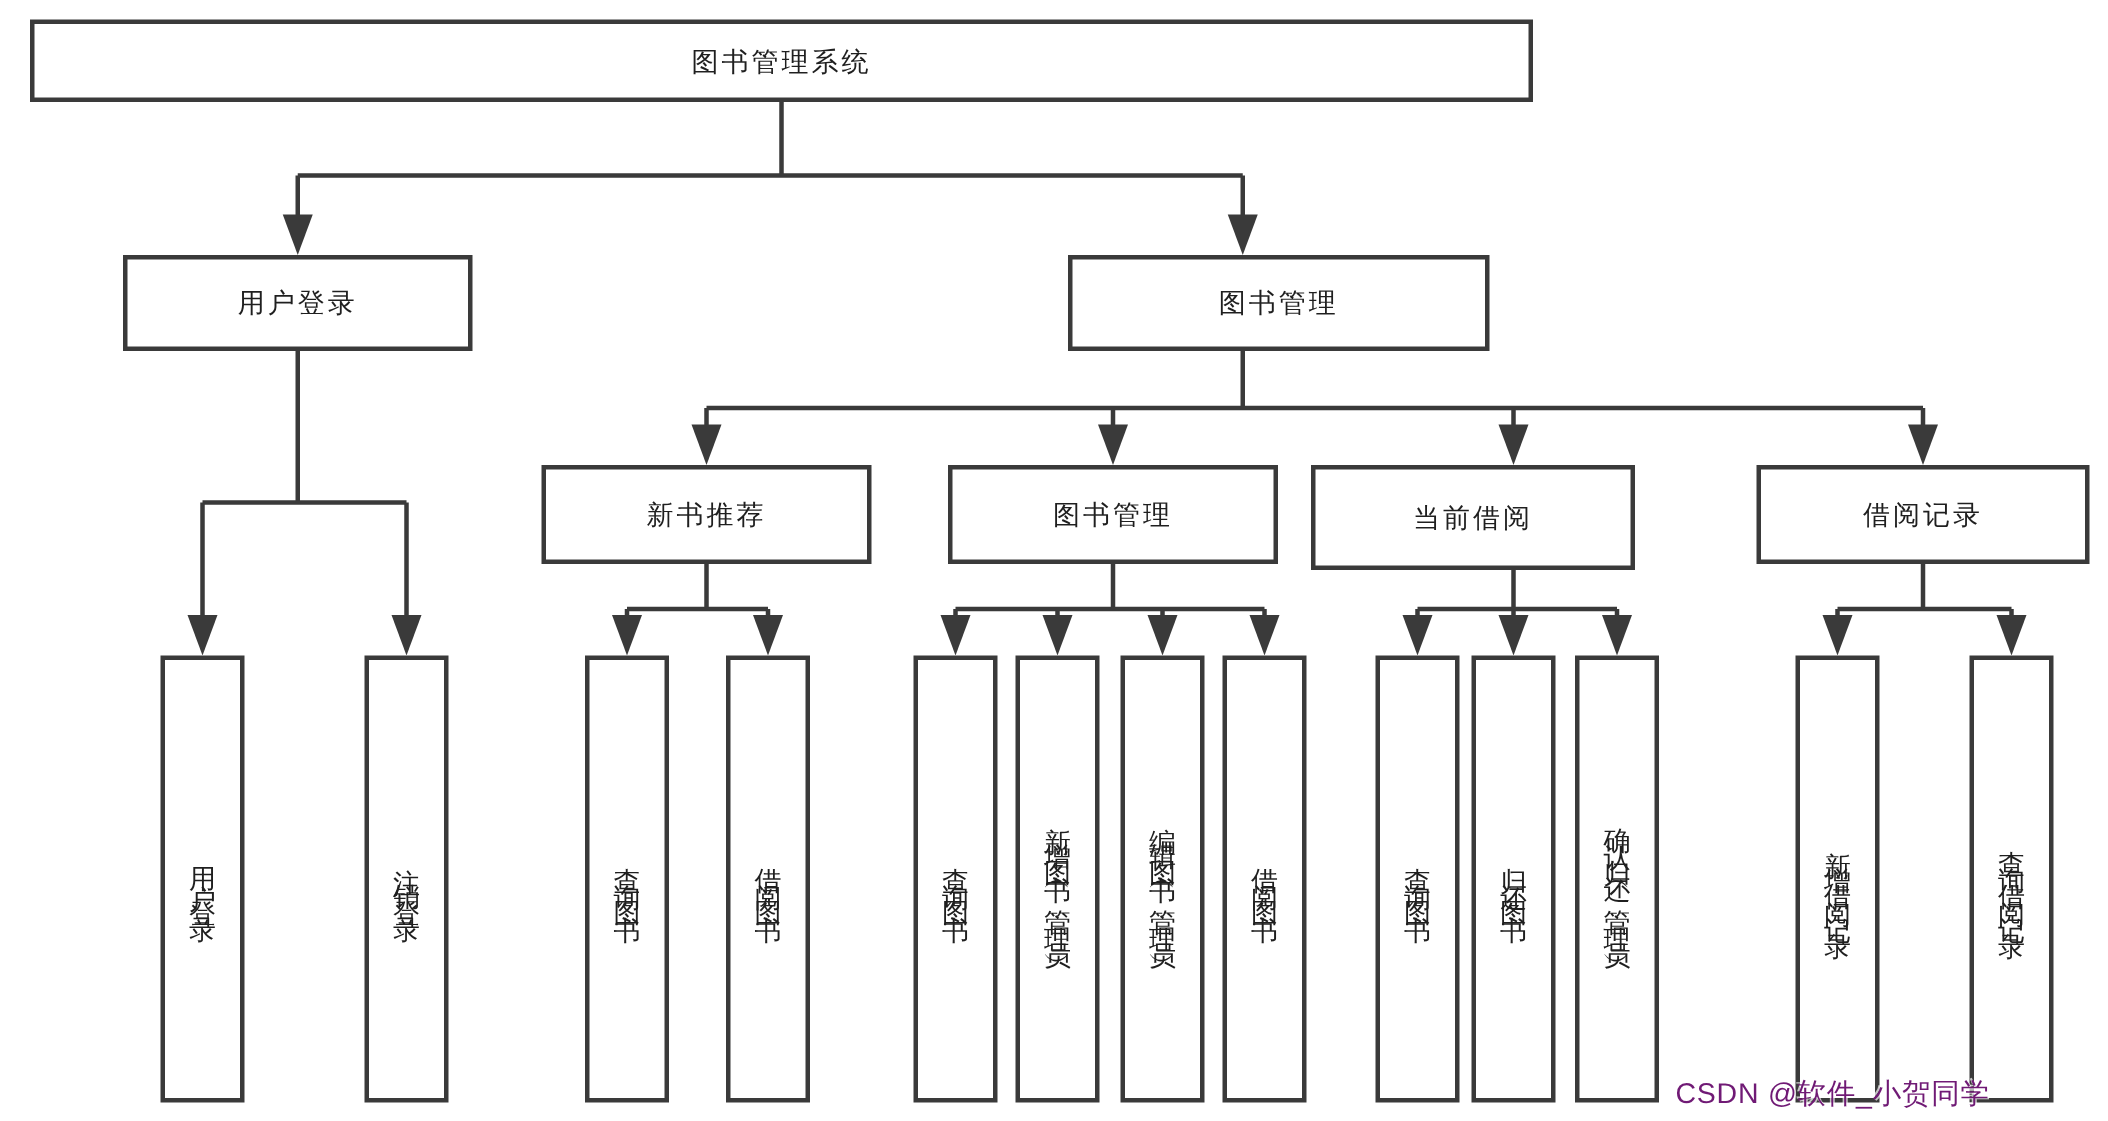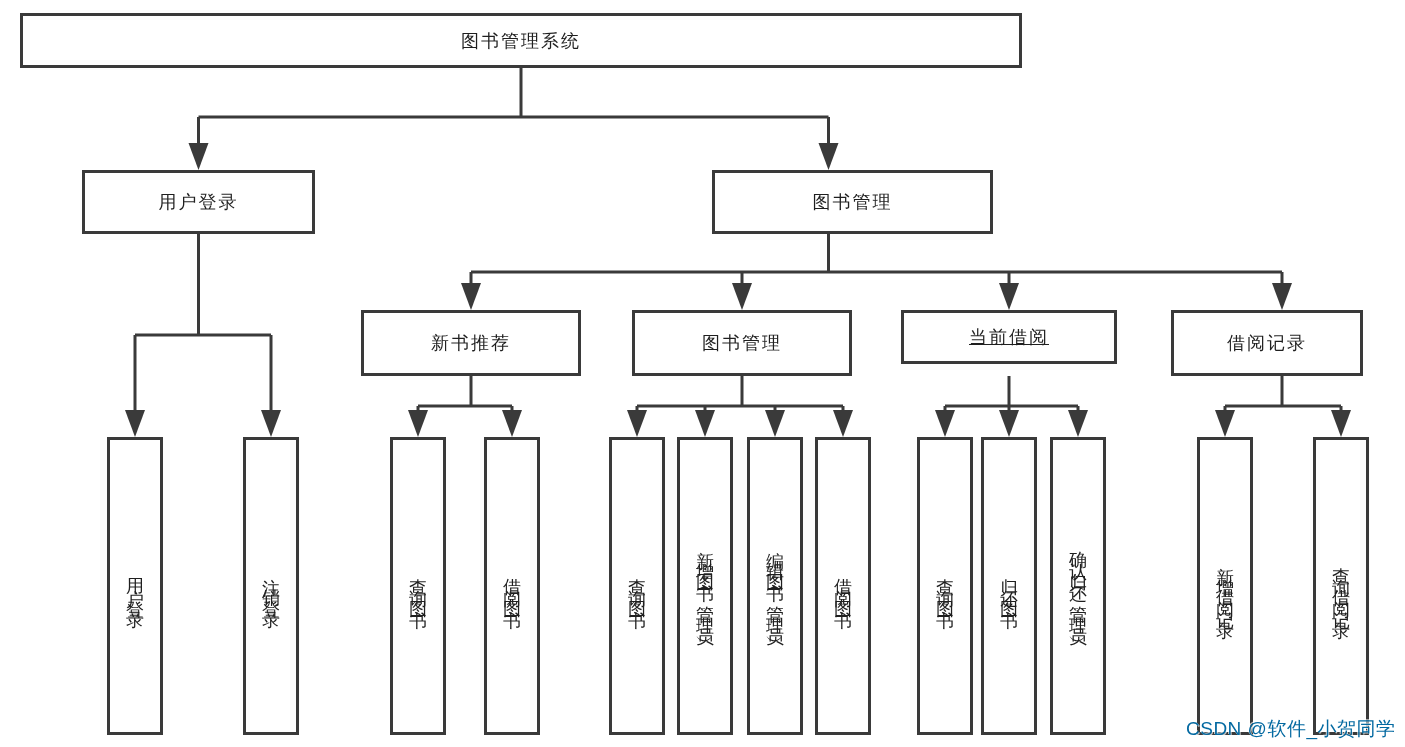--- a/index.html
+++ b/index.html
@@ -85,22 +85,22 @@
     </g>
   </svg>
 
   <div class="node" style="left:20px;top:13px;width:1002px;height:55px;">图书管理系统</div>
 
   <div class="node" style="left:82px;top:170px;width:233px;height:64px;">用户登录</div>
   <div class="node" style="left:712px;top:170px;width:281px;height:64px;">图书管理</div>
 
   <div class="node" style="left:361px;top:310px;width:220px;height:66px;font-family:Liberation Serif, serif;">新书推荐</div>
   <div class="node" style="left:632px;top:310px;width:220px;height:66px;">图书管理</div>
-  <div class="node" style="left:901px;top:310px;width:216px;height:54px;text-decoration:underline;">当前借阅</div>
-  <div class="node" style="left:1171px;top:310px;width:192px;height:66px;">借阅记录</div>
+  <div class="node" style="left:874px;top:310px;width:216px;height:70px;">当前借阅</div>
+  <div class="node" style="left:1171px;top:310px;width:222px;height:66px;">借阅记录</div>
 
   <div class="node leaf" style="left:107px;top:437px;width:56px;height:298px;">
     <span class="vtext">用户登录</span>
   </div>
   <div class="node leaf" style="left:243px;top:437px;width:56px;height:298px;">
     <span class="vtext">注销登录</span>
   </div>
 
   <div class="node leaf" style="left:390px;top:437px;width:56px;height:298px;">
     <span class="vtext">查询图书</span>
@@ -132,15 +132,15 @@
     <span class="vtext">确认归还（管理员）</span>
   </div>
 
   <div class="node leaf" style="left:1197px;top:437px;width:56px;height:298px;">
     <span class="vtext">新增借阅记录</span>
   </div>
   <div class="node leaf" style="left:1313px;top:437px;width:56px;height:298px;">
     <span class="vtext">查询借阅记录</span>
   </div>
 
-  <div class="watermark" style="left: 1186px; top: 716px; color: #0369a1;">CSDN @软件_小贺同学</div>
+  <div class="watermark" style="left: 1117px; top: 716px; color: #701a75;">CSDN @软件_小贺同学</div>
 
 </div>
 
 </body></html>

